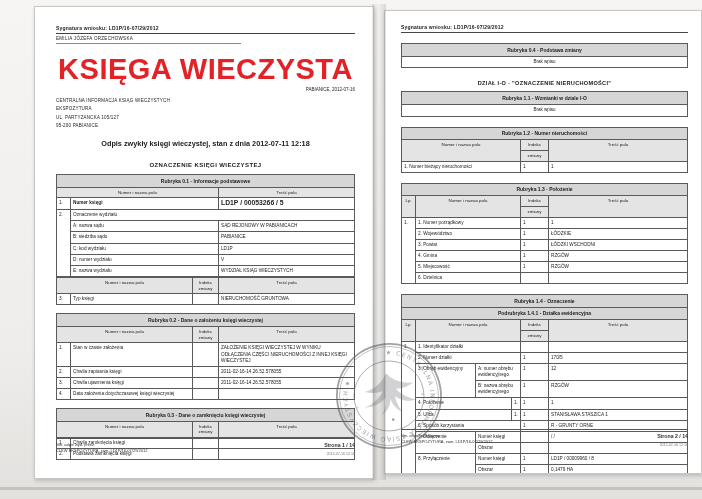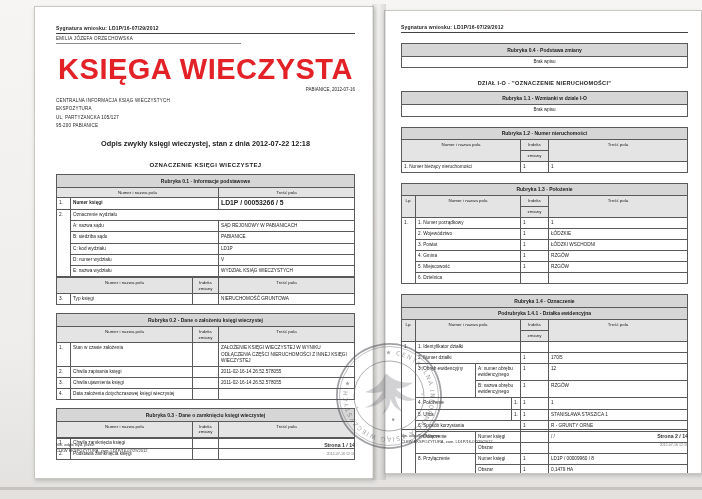--- a/index.html
+++ b/index.html
@@ -50,21 +50,21 @@
       <div class="sig">Sygnatura wniosku: LD1P/16-07/29/2012</div>
       <div class="applicant">EMILIA JÓZEFA ORZECHOWSKA</div>
       <div class="kw-title">KSIĘGA WIECZYSTA</div>
       <div class="place-date">PABIANICE, 2012-07-16</div>
       <div class="office">
         <div>CENTRALNA INFORMACJA KSIĄG WIECZYSTYCH</div>
         <div>EKSPOZYTURA</div>
         <div>UL. PARTYZANCKA 105/127</div>
         <div>95-200 PABIANICE</div>
       </div>
-      <div class="subtitle">Odpis zwykły księgi wieczystej, stan z dnia 2012-07-22 12:18</div>
+      <div class="subtitle">Odpis zwykły księgi wieczystej, stan z dnia 2012-07-11 12:18</div>
       <div class="doc-title">OZNACZENIE KSIĘGI WIECZYSTEJ</div>
 
       <table class="mt6">
         <colgroup>
             <col style="width:14px">
             <col style="width:148px">
             <col>
           </colgroup>
         <tbody>
             <tr>

